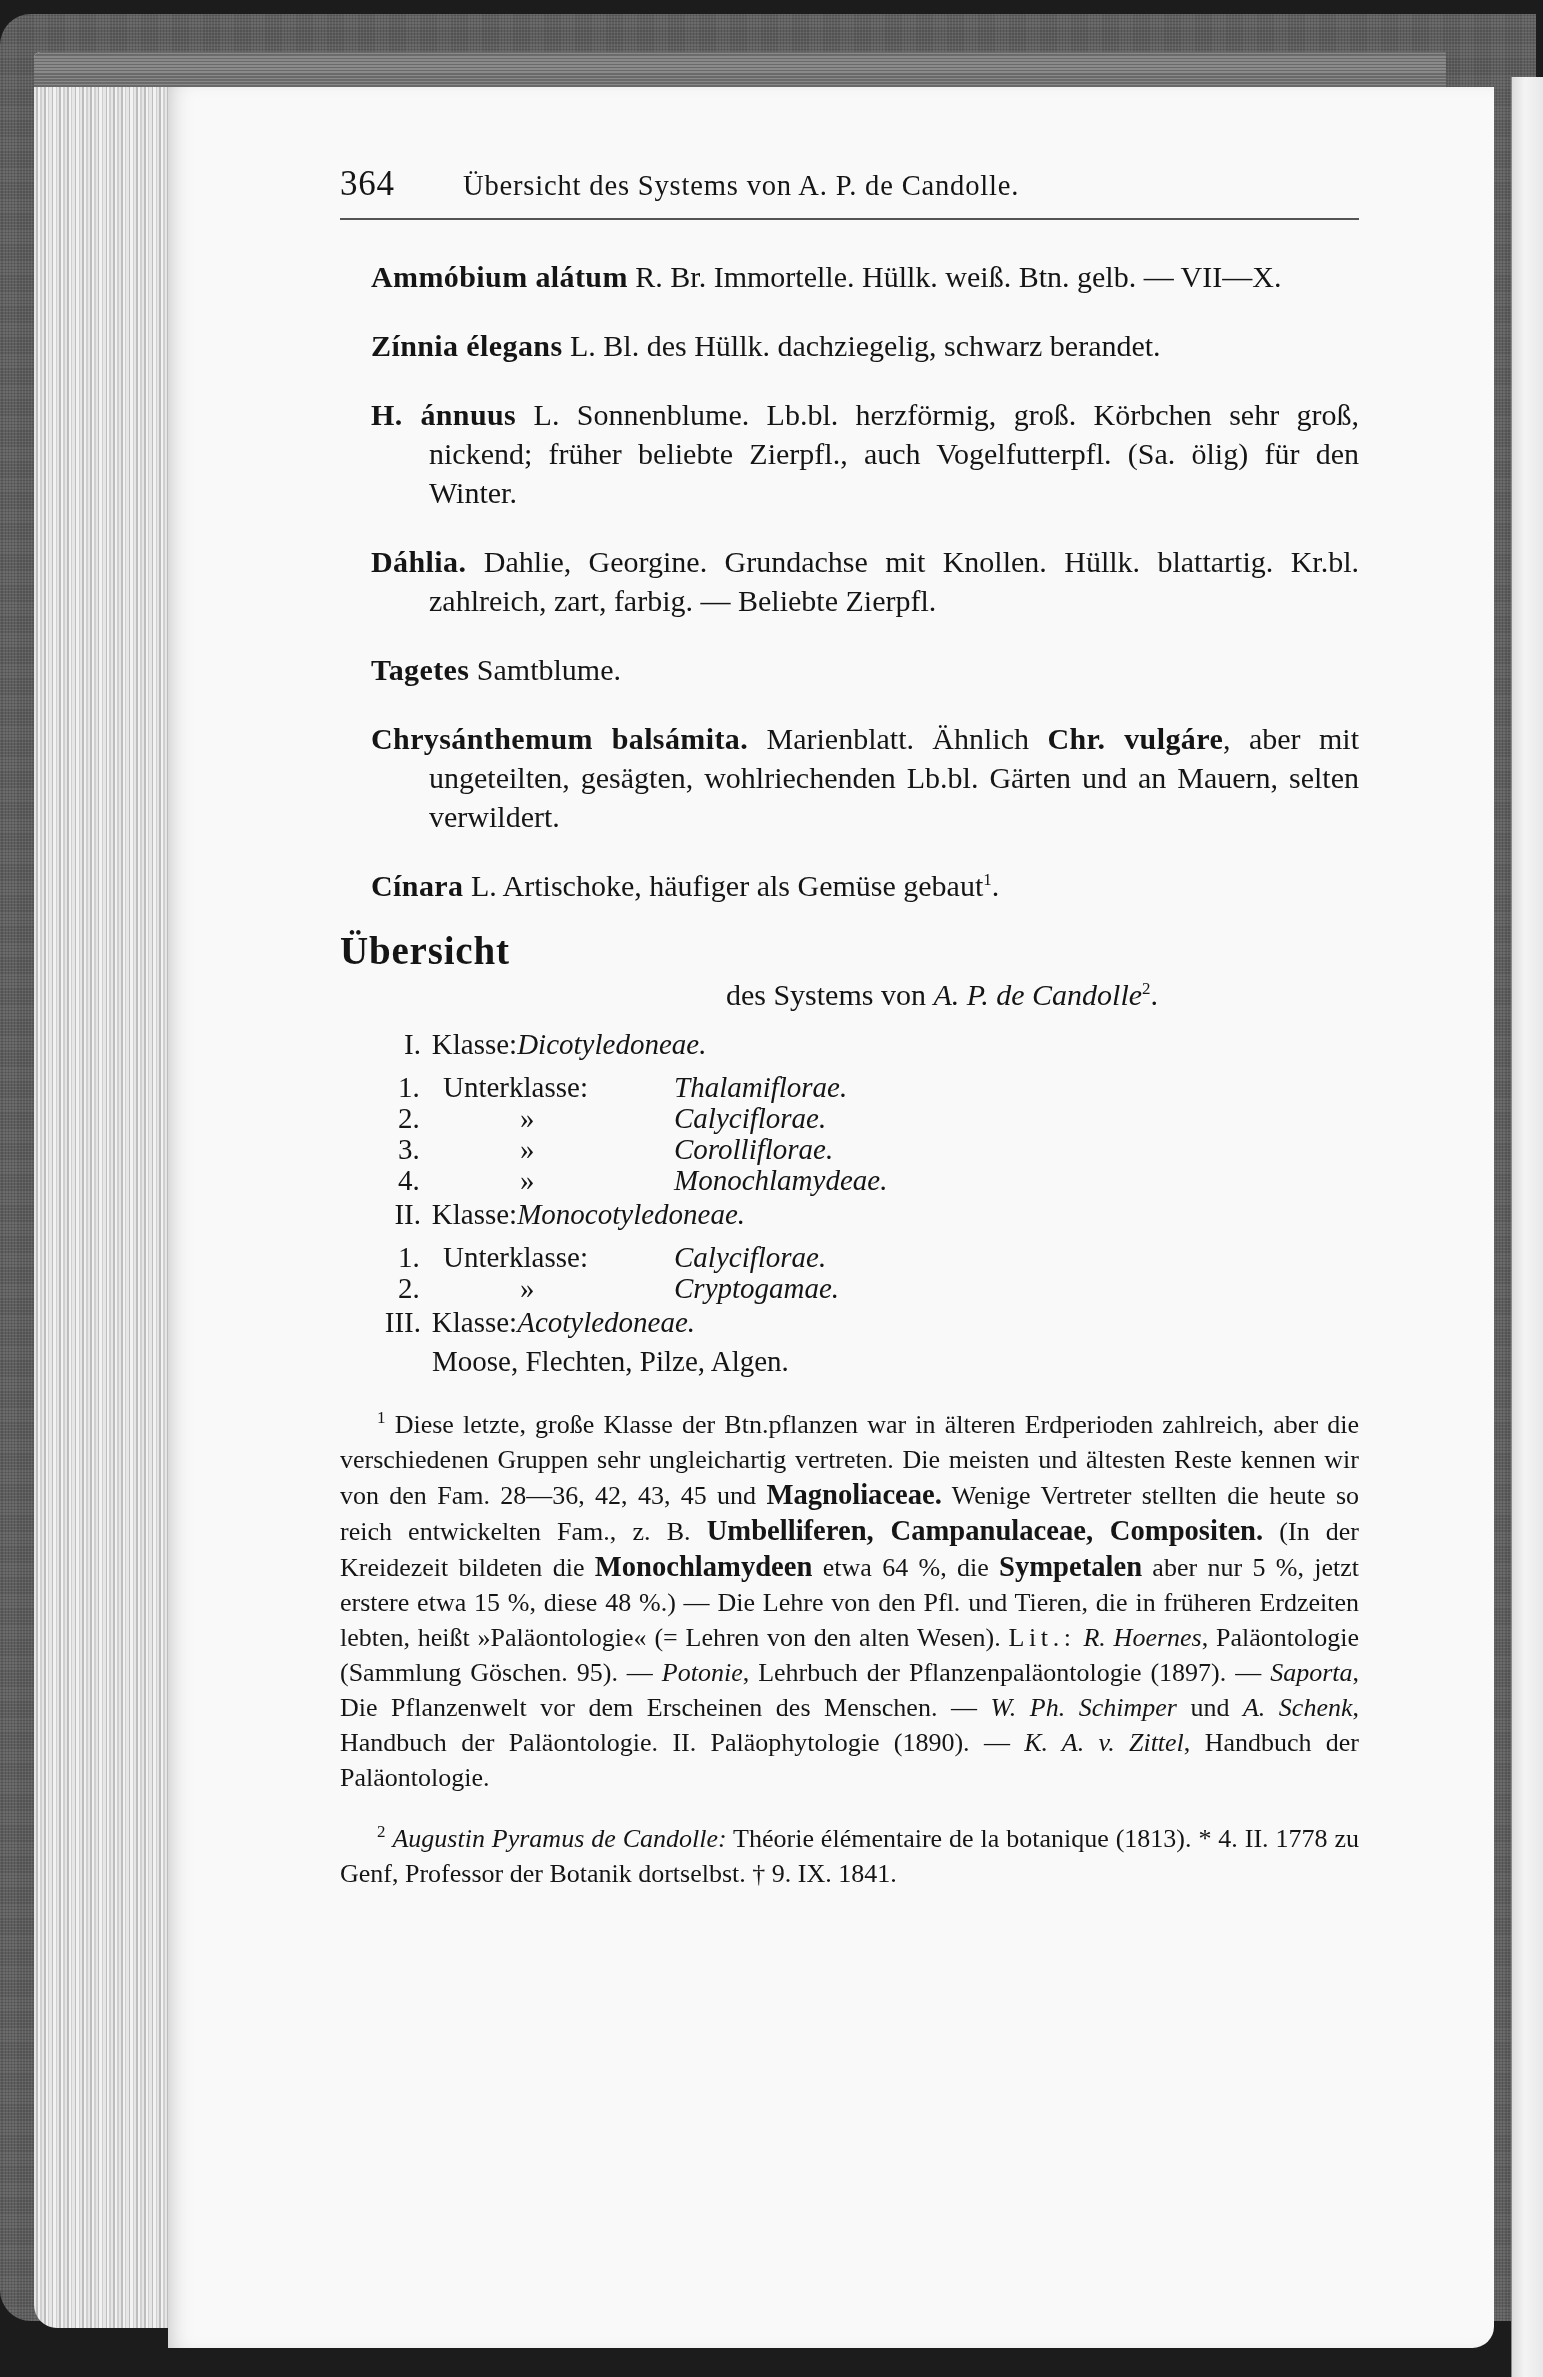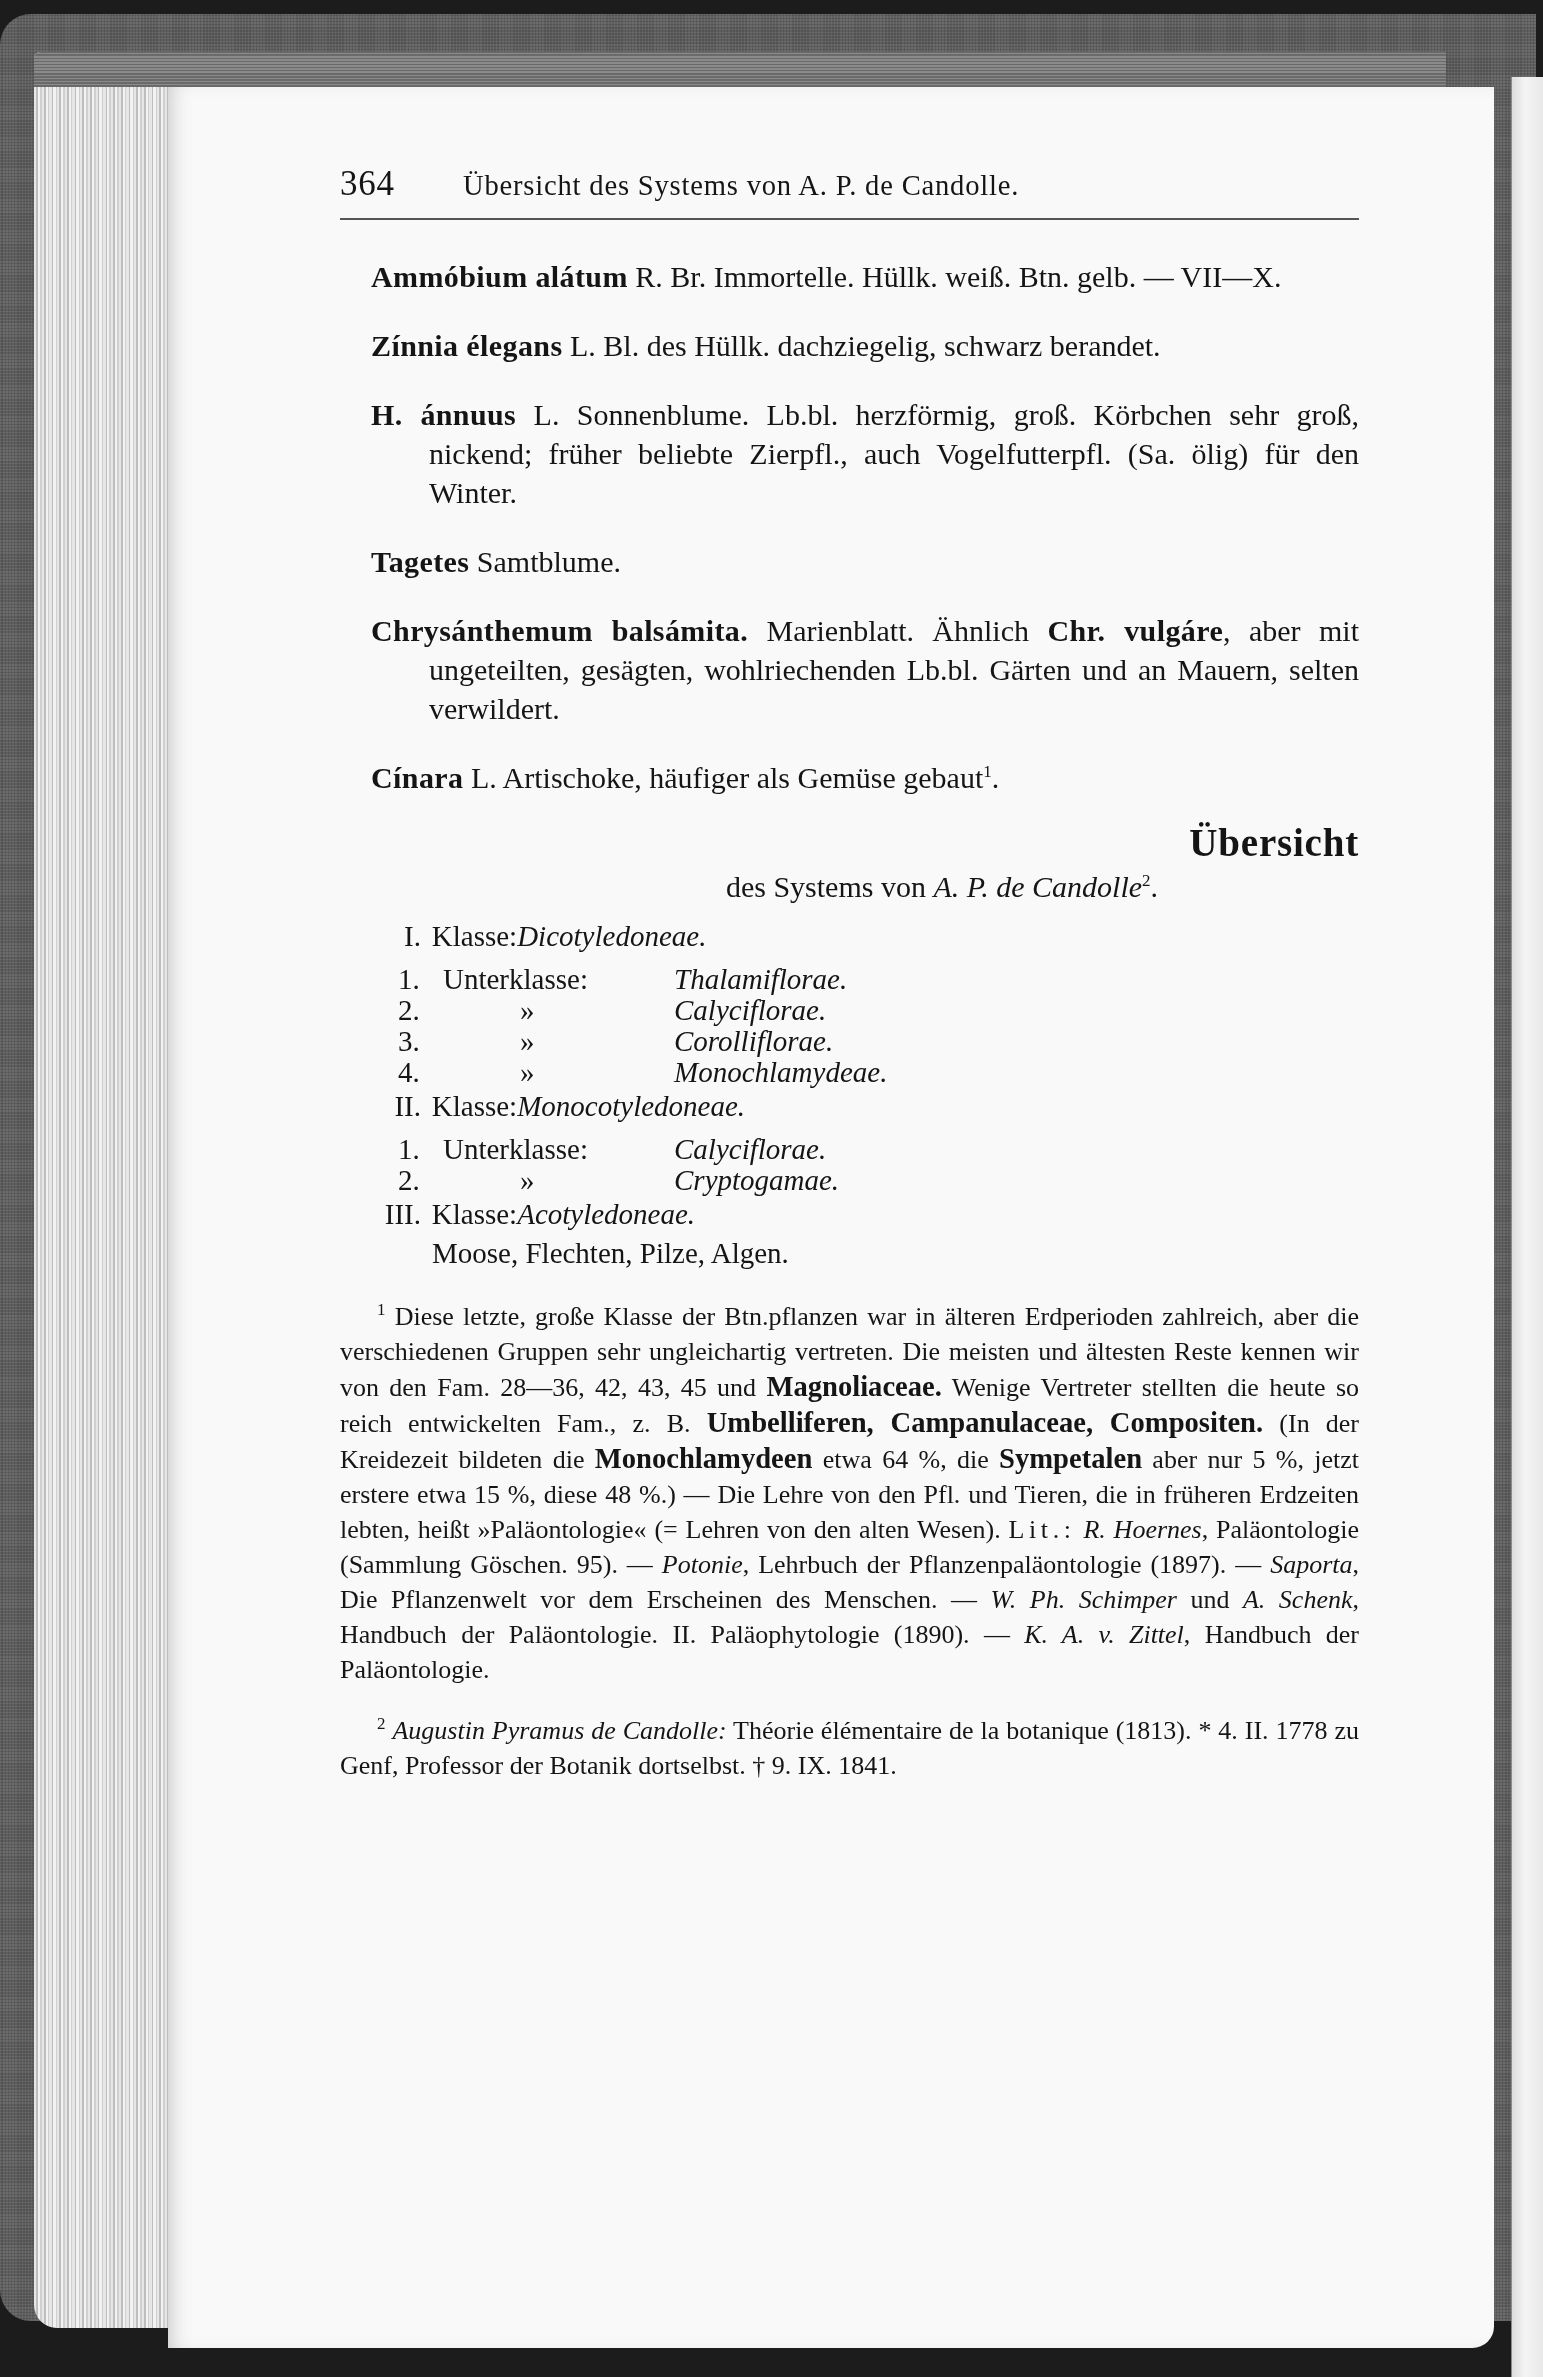--- a/index.html
+++ b/index.html
@@ -56,21 +56,21 @@
     .entry {
       font-size: 30px; line-height: 39px; text-align: justify;
       padding-left: 58px; text-indent: -58px;
       margin-left: 31px;
       margin-bottom: 7.7px;
     }
     .entry b { font-weight: bold; letter-spacing: 0.4px; }
     .spaced { letter-spacing: 4.6px; }
 
     .overview-title {
-      text-align: right; font-size: 39px; font-weight: bold;
+      text-align: left; font-size: 39px; font-weight: bold;
       margin-top: 23px; margin-bottom: 4.6px; letter-spacing: 0.8px;
     }
     .overview-subtitle {
       text-align: center; font-size: 30px; margin-bottom: 14px; padding-left: 185px;
     }
     .overview-subtitle i, .cls i, .sub i { font-style: italic; }
     sup { font-size: 17px; vertical-align: super; line-height: 0; }
 
     .cls { font-size: 29px; line-height: 37px; display: flex; }
     .cls .numeral { width: 81px; text-align: right; padding-right: 10.8px; }
@@ -101,20 +101,21 @@
 
   <div class="running-header">
     <span class="page-number">364</span>
     <span class="header-title">Übersicht des Systems von A. P. de Candolle.</span>
   </div>
 
   <div>
     <p class="entry"><b>Ammóbium alátum</b><span> R. Br.  Immortelle.  Hüllk. weiß.  Btn. gelb. — VII—X.</span></p>
     <p class="entry"><b>Zínnia élegans</b><span> L.  Bl. des Hüllk. dachziegelig, schwarz berandet.</span></p>
     <p class="entry"><b>H. ánnuus</b><span> L.  Sonnenblume.  Lb.bl. herzförmig, groß.  Körbchen sehr groß, nickend; früher beliebte Zierpfl., auch Vogelfutterpfl. (Sa. ölig) für den Winter.</span></p>
+    <p class="entry"><b>Dáhlia.</b><span> Dahlie, Georgine.  Grundachse mit Knollen.  Hüllk. blattartig.  Kr.bl. zahlreich, zart, farbig. — Beliebte Zierpfl.</span></p>
     <p class="entry"><b>Tagetes</b><span> Samtblume.</span></p>
     <p class="entry"><b>Chrysánthemum balsámita.</b><span> Marienblatt.  Ähnlich </span><b>Chr. vulgáre</b><span>, aber mit ungeteilten, gesägten, wohlriechenden Lb.bl.  Gärten und an Mauern, selten verwildert.</span></p>
     <p class="entry"><b>Cínara</b><span> L.  Artischoke, häufiger als Gemüse gebaut</span><sup>1</sup><span>.</span></p>
   </div>
 
   <div>
     <div class="overview-title">Übersicht</div>
     <div class="overview-subtitle"><span>des Systems von </span><i>A. P. de Candolle</i><sup>2</sup><span>.</span></div>
 
     <div class="cls">

